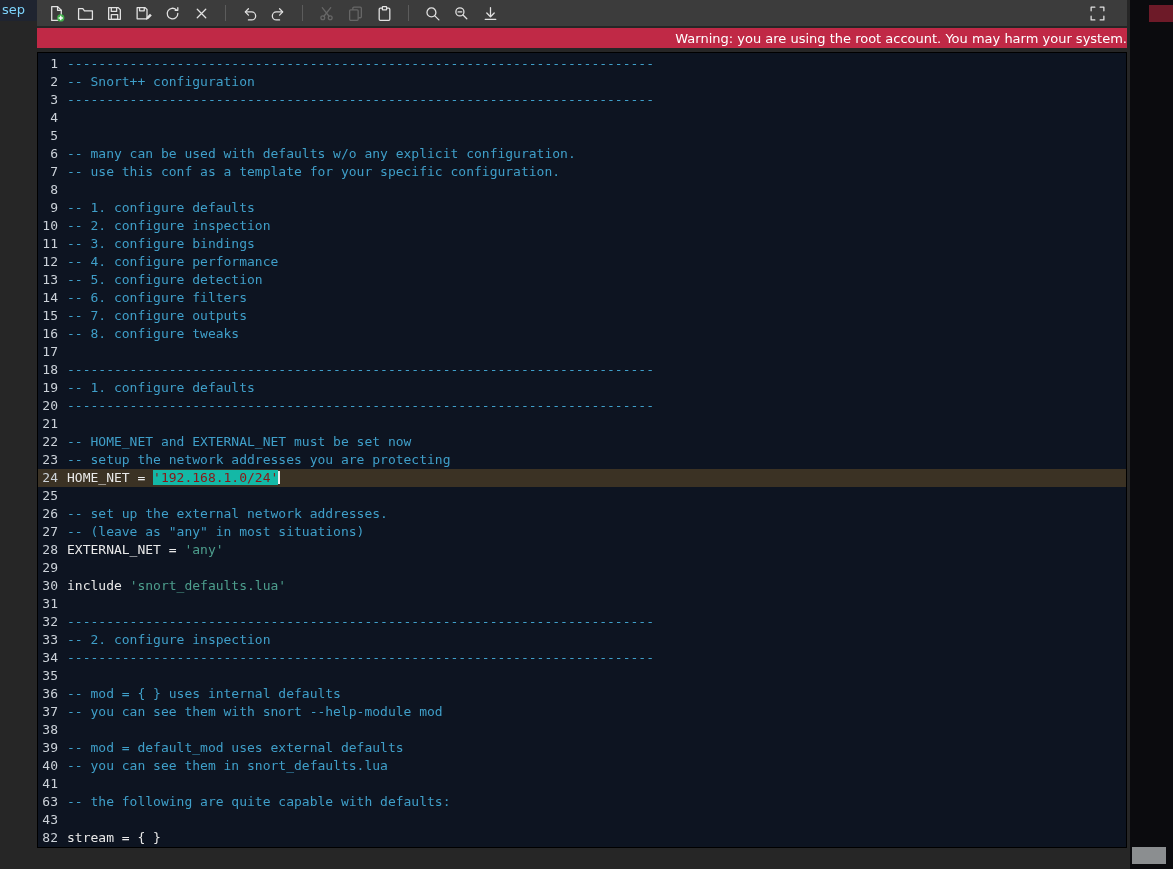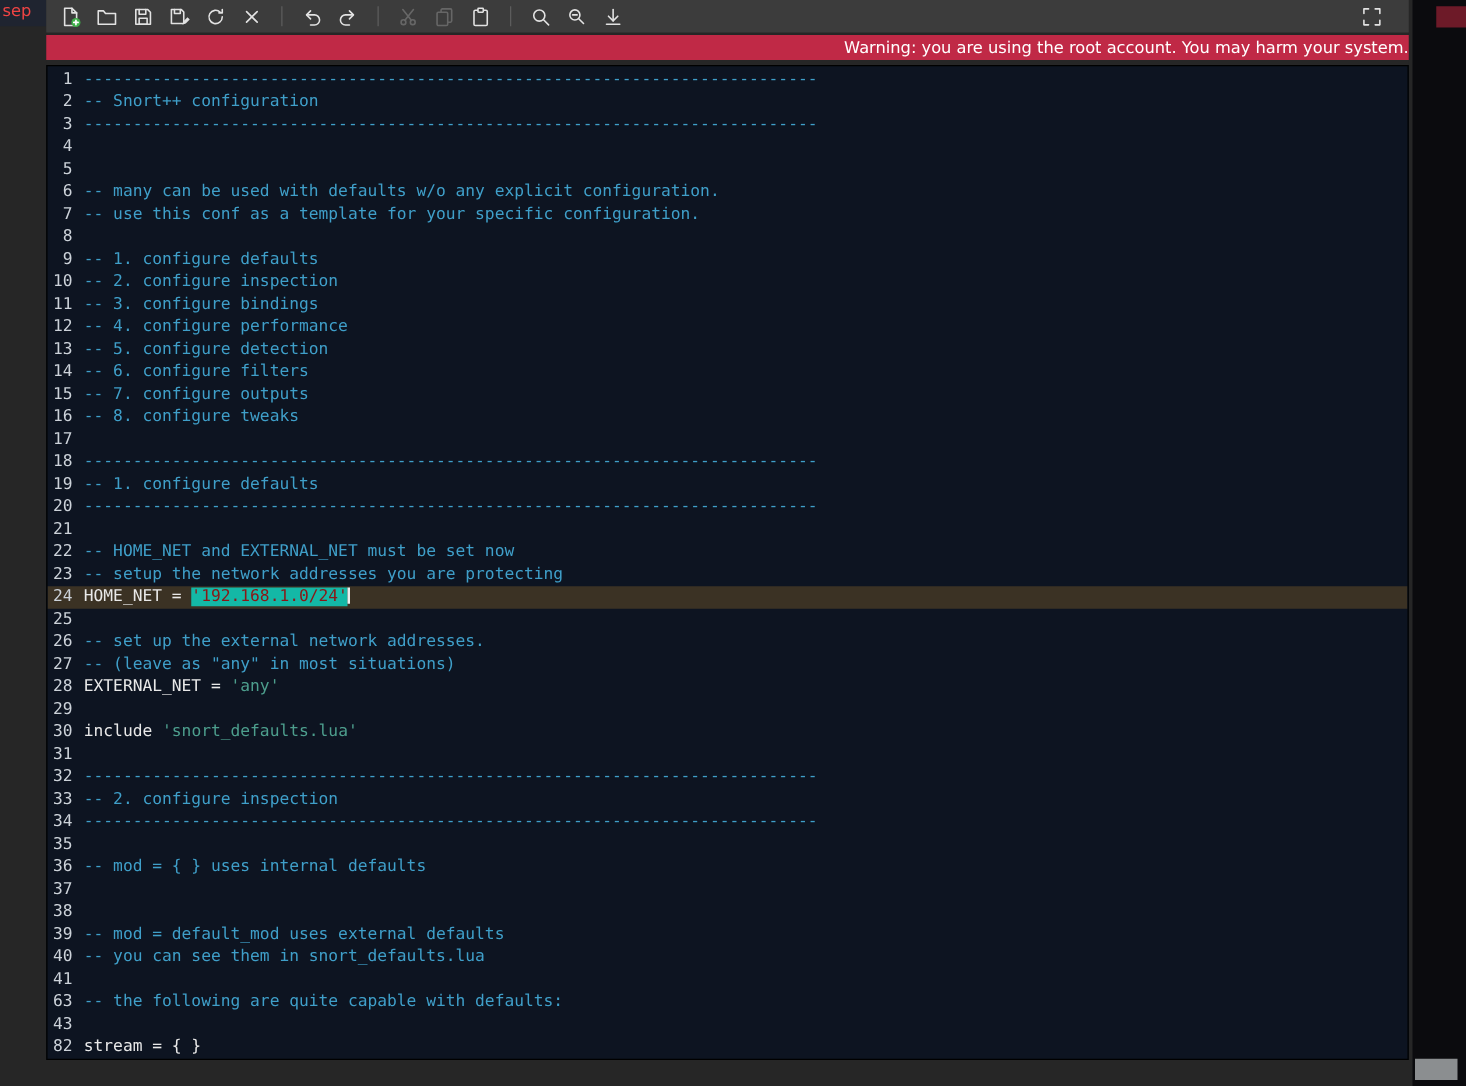--- a/index.html
+++ b/index.html
@@ -3,21 +3,21 @@
 <meta charset="utf-8">
 <style>
   html,body{margin:0;padding:0;}
   body{
     width:1173px;height:869px;position:relative;overflow:hidden;
     background:#262626;font-family:"DejaVu Sans",sans-serif;
   }
   
   .corner-frag{
     position:absolute;left:0;top:0;width:37px;height:21px;overflow:hidden;
-    background:#1f2430;color:#ef4444;font-size:13px;line-height:20px;padding-left:2px;
+    background:#1f2430;color:#7dd3fc;font-size:13px;line-height:20px;padding-left:2px;
     white-space:nowrap;
   }
   .right-strip{position:absolute;left:1130px;top:0;width:43px;height:869px;background:#0b0b0e;}
   .patch-red{position:absolute;left:19px;top:5px;width:24px;height:17px;background:#6d1a28;}
   .patch-gray{position:absolute;left:2px;top:847px;width:34px;height:17px;background:#8b8e90;}
 
   
   .window{position:absolute;left:37px;top:0;width:1090px;height:848px;background:#262626;}
 
   .toolbar{height:26px;background:#3c3c3c;display:flex;align-items:center;padding:0 6px;gap:2px;}
@@ -331,20 +331,21 @@
       <div class="row">
         <span class="gutter">35</span>
         <span class="code"></span>
       </div>
       <div class="row">
         <span class="gutter">36</span>
         <span class="code"><span class="c-comment">-- mod = { } uses internal defaults</span></span>
       </div>
       <div class="row">
         <span class="gutter">37</span>
+        <span class="code"><span class="c-comment">-- you can see them with snort --help-module mod</span></span>
       </div>
       <div class="row">
         <span class="gutter">38</span>
         <span class="code"></span>
       </div>
       <div class="row">
         <span class="gutter">39</span>
         <span class="code"><span class="c-comment">-- mod = default_mod uses external defaults</span></span>
       </div>
       <div class="row">

